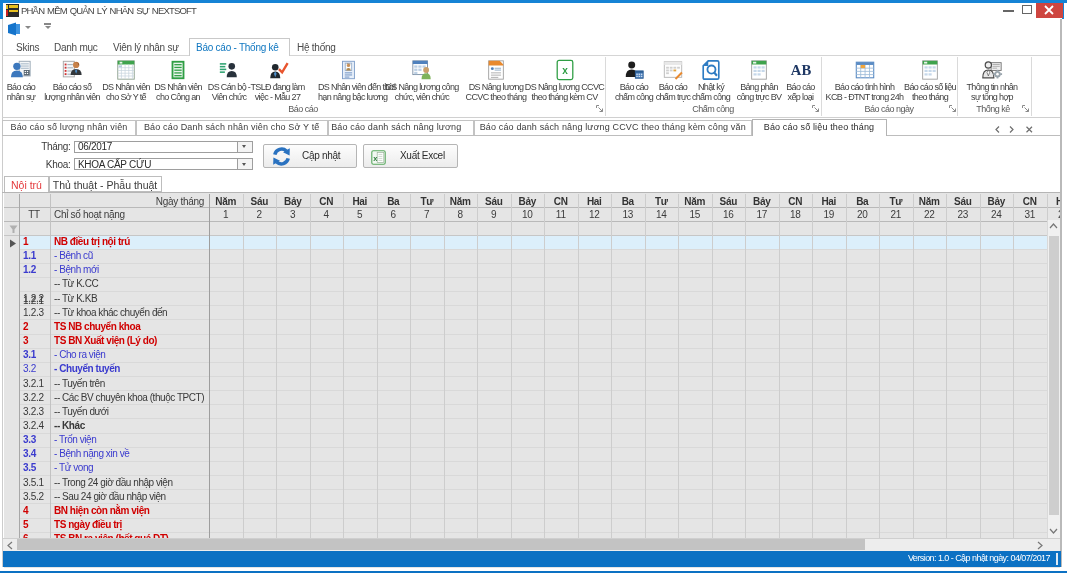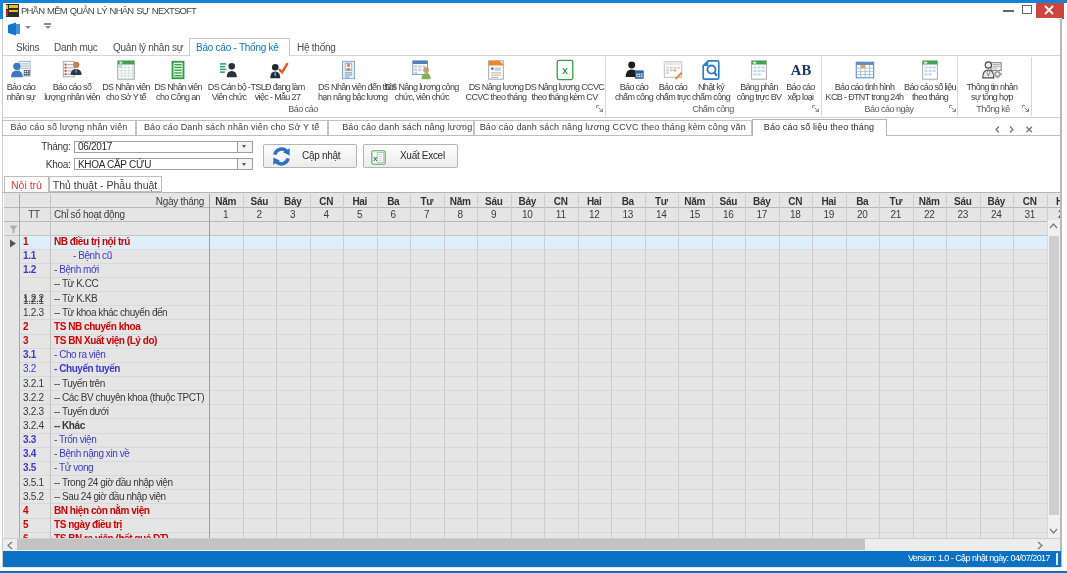--- a/index.html
+++ b/index.html
@@ -32,21 +32,21 @@
 <path d="M1,3 L9,0.5 L9,13.5 L1,11 Z" fill="#1574cb"></path>
 <rect x="9" y="2" width="4" height="10" fill="#3d93e0"></rect>
 </svg>
 <div class="abs" style="left:25px;top:26px;width:0;height:0;border-left:3px solid transparent;border-right:3px solid transparent;border-top:3.5px solid #888;"></div>
 <div class="abs" style="left:44px;top:23px;width:7px;height:1.5px;background:#888;"></div>
 <div class="abs" style="left:44.5px;top:26px;width:0;height:0;border-left:3px solid transparent;border-right:3px solid transparent;border-top:3.5px solid #888;"></div>
 <div class="abs" style="left:2px;top:55px;width:1058px;height:1px;background:#d5d5d5;"></div>
 <div class="abs" style="left:189px;top:37.5px;width:101px;height:18.5px;background:#fff;border:1px solid #c9c9c9;border-bottom:none;"></div>
 <div class="abs txt" style="left:16px;top:41.5px;font-size:10px;letter-spacing:-0.25px;color:#4a4a4a;">Skins</div>
 <div class="abs txt" style="left:54px;top:41.5px;font-size:10px;letter-spacing:-0.25px;color:#4a4a4a;">Danh mục</div>
-<div class="abs txt" style="left:113px;top:41.5px;font-size:10px;letter-spacing:-0.25px;color:#4a4a4a;">Quản lý nhân sự</div>
+<div class="abs txt" style="left:113px;top:41.5px;font-size:10px;letter-spacing:-0.25px;color:#4a4a4a;">Viên lý nhân sự</div>
 <div class="abs txt" style="left:297px;top:41.5px;font-size:10px;letter-spacing:-0.25px;color:#4a4a4a;">Hệ thống</div>
 <div class="abs txt" style="left:196px;top:41.5px;font-size:10px;letter-spacing:-0.25px;color:#0e76c0;">Báo cáo - Thống kê</div>
 <div class="abs" style="left:605px;top:57px;width:1px;height:59px;background:#dadada;"></div>
 <div class="abs" style="left:820.8px;top:57px;width:1px;height:59px;background:#dadada;"></div>
 <div class="abs" style="left:957.4px;top:57px;width:1px;height:59px;background:#dadada;"></div>
 <div class="abs" style="left:1030.5px;top:57px;width:1px;height:59px;background:#dadada;"></div>
 <div class="abs" style="left:2px;top:116.5px;width:1058px;height:1px;background:#d0d0d0;"></div>
 <div class="abs txt" style="left:243px;top:104px;width:120px;text-align:center;font-size:9px;letter-spacing:-0.5px;color:#5a5a5a;">Báo cáo</div>
 <div class="abs txt" style="left:653px;top:104px;width:120px;text-align:center;font-size:9px;letter-spacing:-0.5px;color:#5a5a5a;">Chấm công</div>
 <div class="abs txt" style="left:829px;top:104px;width:120px;text-align:center;font-size:9px;letter-spacing:-0.5px;color:#5a5a5a;">Báo cáo ngày</div>
@@ -290,21 +290,21 @@
         <rect x="21" y="15.5" width="2" height="2"></rect>
       </g>
 </svg></div>
 <div class="abs" style="left:930px;top:81.5px;width:124px;text-align:center;font-size:9px;letter-spacing:-0.65px;line-height:10.3px;color:#404040;">Thông tin nhân<br>sự tổng hợp</div>
 <div class="abs" style="left:2px;top:135.2px;width:1058px;height:1px;background:#bdbdbd;"></div>
 <div class="abs" style="left:2px;top:119.5px;width:134px;height:15.7px;border:1px solid #c3c3c3;border-bottom:none;"></div>
 <div class="abs txt" style="left:2px;top:122px;width:134px;text-align:center;font-size:9px;letter-spacing:0.15px;color:#3c3c3c;">Báo cáo số lượng nhân viên</div>
 <div class="abs" style="left:136px;top:119.5px;width:191.5px;height:15.7px;border:1px solid #c3c3c3;border-bottom:none;"></div>
 <div class="abs txt" style="left:136px;top:122px;width:191.5px;text-align:center;font-size:9px;letter-spacing:0.15px;color:#3c3c3c;">Báo cáo Danh sách nhân viên cho Sở Y tế</div>
 <div class="abs" style="left:327.5px;top:119.5px;width:146.5px;height:15.7px;border:1px solid #c3c3c3;border-bottom:none;"></div>
-<div class="abs txt" style="left:334px;top:122px;width:146.5px;text-align:center;font-size:9px;letter-spacing:0.15px;color:#3c3c3c;">Báo cáo danh sách nâng lương</div>
+<div class="abs txt" style="left:323px;top:122px;width:146.5px;text-align:center;font-size:9px;letter-spacing:0.15px;color:#3c3c3c;">Báo cáo danh sách nâng lương</div>
 <div class="abs" style="left:474px;top:119.5px;width:277.5px;height:15.7px;border:1px solid #c3c3c3;border-bottom:none;"></div>
 <div class="abs txt" style="left:474px;top:122px;width:277.5px;text-align:center;font-size:9px;letter-spacing:0.15px;color:#3c3c3c;">Báo cáo danh sách nâng lương CCVC theo tháng kèm công văn</div>
 <div class="abs" style="left:751.5px;top:119px;width:135px;height:16.8px;background:#fff;border:1px solid #b3b3b3;border-bottom:none;"></div>
 <div class="abs txt" style="left:751.5px;top:122px;width:135px;text-align:center;font-size:9px;letter-spacing:0.15px;color:#2b2b2b;">Báo cáo số liệu theo tháng</div>
 <svg class="abs" style="left:995px;top:126px;" width="38" height="7" viewBox="0 0 38 7">
 <path d="M4,0.5 L1,3.5 L4,6.5" fill="none" stroke="#6e6e6e" stroke-width="1.2"></path>
 <path d="M15,0.5 L18,3.5 L15,6.5" fill="none" stroke="#6e6e6e" stroke-width="1.2"></path>
 <path d="M31.5,0.8 L37,6.2 M37,0.8 L31.5,6.2" stroke="#6e6e6e" stroke-width="1.2"></path>
 </svg>
 <div class="abs txt" style="left:0px;top:140.5px;width:70.5px;text-align:right;color:#3a3a3a;">Tháng:</div>
@@ -387,21 +387,21 @@
 <div class="abs" style="left:808.0px;top:0.5px;width:1px;height:345.0px;background:#cdcdcd;"></div>
 <div class="abs" style="left:841.5px;top:0.5px;width:1px;height:345.0px;background:#cdcdcd;"></div>
 <div class="abs" style="left:875.0px;top:0.5px;width:1px;height:345.0px;background:#cdcdcd;"></div>
 <div class="abs" style="left:908.5px;top:0.5px;width:1px;height:345.0px;background:#cdcdcd;"></div>
 <div class="abs" style="left:942.0px;top:0.5px;width:1px;height:345.0px;background:#cdcdcd;"></div>
 <div class="abs" style="left:975.5px;top:0.5px;width:1px;height:345.0px;background:#cdcdcd;"></div>
 <div class="abs" style="left:1009.0px;top:0.5px;width:1px;height:345.0px;background:#cdcdcd;"></div>
 <div class="abs" style="left:1042.5px;top:0.5px;width:1px;height:345.0px;background:#cdcdcd;"></div>
 <div class="abs txt" style="left:46px;top:2.5px;width:154px;text-align:right;color:#3c3c3c;">Ngày tháng</div>
 <div class="abs txt" style="left:15px;top:16px;width:30px;text-align:center;color:#3c3c3c;">TT</div>
-<div class="abs txt" style="left:50px;top:16px;color:#3c3c3c;">Chỉ số hoạt động</div>
+<div class="abs txt" style="left:50px;top:16px;color:#3c3c3c;">Chỉ số hoạt nặng</div>
 <div class="abs txt" style="left:205.0px;top:2.5px;width:33.5px;text-align:center;font-weight:bold;color:#333;">Năm</div>
 <div class="abs txt" style="left:205.0px;top:16px;width:33.5px;text-align:center;color:#3c3c3c;">1</div>
 <div class="abs txt" style="left:238.5px;top:2.5px;width:33.5px;text-align:center;font-weight:bold;color:#333;">Sáu</div>
 <div class="abs txt" style="left:238.5px;top:16px;width:33.5px;text-align:center;color:#3c3c3c;">2</div>
 <div class="abs txt" style="left:272.0px;top:2.5px;width:33.5px;text-align:center;font-weight:bold;color:#333;">Bảy</div>
 <div class="abs txt" style="left:272.0px;top:16px;width:33.5px;text-align:center;color:#3c3c3c;">3</div>
 <div class="abs txt" style="left:305.5px;top:2.5px;width:33.5px;text-align:center;font-weight:bold;color:#333;">CN</div>
 <div class="abs txt" style="left:305.5px;top:16px;width:33.5px;text-align:center;color:#3c3c3c;">4</div>
 <div class="abs txt" style="left:339.0px;top:2.5px;width:33.5px;text-align:center;font-weight:bold;color:#333;">Hai</div>
 <div class="abs txt" style="left:339.0px;top:16px;width:33.5px;text-align:center;color:#3c3c3c;">5</div>
@@ -449,21 +449,21 @@
 <div class="abs txt" style="left:1042.5px;top:16px;width:33.5px;text-align:center;color:#3c3c3c;">26</div>
 <svg class="abs" style="left:5px;top:31.5px;" width="9" height="9" viewBox="0 0 9 9">
 <path d="M0.5,0.5 L8.5,0.5 L5.5,4.5 L5.5,8 L3.5,8 L3.5,4.5 Z" fill="#b0b0b0"></path>
 </svg>
 <svg class="abs" style="left:5px;top:45.5px;" width="8" height="9" viewBox="0 0 8 9">
 <path d="M1,0.5 L7,4.5 L1,8.5 Z" fill="#555"></path>
 </svg>
 <div class="abs txt" style="left:19px;top:43.0px;color:#d00000;font-weight:bold;">1</div>
 <div class="abs txt" style="left:50.0px;top:43.0px;letter-spacing:-0.45px;color:#d00000;font-weight:bold;">NB điều trị nội trú</div>
 <div class="abs txt" style="left:19px;top:57.150000000000006px;color:#3a3ace;font-weight:bold;">1.1</div>
-<div class="abs txt" style="left:50.0px;top:57.150000000000006px;letter-spacing:-0.45px;color:#3a3ace;font-weight:normal;margin-left:19px;">- Bệnh cũ</div>
+<div class="abs txt" style="left:50.0px;top:57.150000000000006px;letter-spacing:-0.45px;color:#3a3ace;font-weight:normal;">- Bệnh cũ</div>
 <div class="abs txt" style="left:19px;top:71.30000000000001px;color:#3a3ace;font-weight:bold;">1.2</div>
 <div class="abs txt" style="left:50.0px;top:71.30000000000001px;letter-spacing:-0.45px;color:#3a3ace;font-weight:normal;">- Bệnh mới</div>
 <div class="abs txt" style="left:19px;top:102px;color:#383838;font-weight:normal;">1.2.1</div>
 <div class="abs txt" style="left:50.0px;top:85.44999999999999px;letter-spacing:-0.45px;color:#383838;font-weight:normal;">-- Từ K.CC</div>
 <div class="abs txt" style="left:19px;top:99.60000000000002px;color:#383838;font-weight:normal;">1.2.2</div>
 <div class="abs txt" style="left:50.0px;top:99.60000000000002px;letter-spacing:-0.45px;color:#383838;font-weight:normal;">-- Từ K.KB</div>
 <div class="abs txt" style="left:19px;top:113.75px;color:#383838;font-weight:normal;">1.2.3</div>
 <div class="abs txt" style="left:50.0px;top:113.75px;letter-spacing:-0.45px;color:#383838;font-weight:normal;">-- Từ khoa khác chuyển đến</div>
 <div class="abs txt" style="left:19px;top:127.89999999999998px;color:#d00000;font-weight:bold;">2</div>
 <div class="abs txt" style="left:50.0px;top:127.89999999999998px;letter-spacing:-0.45px;color:#d00000;font-weight:bold;">TS NB chuyển khoa</div>

